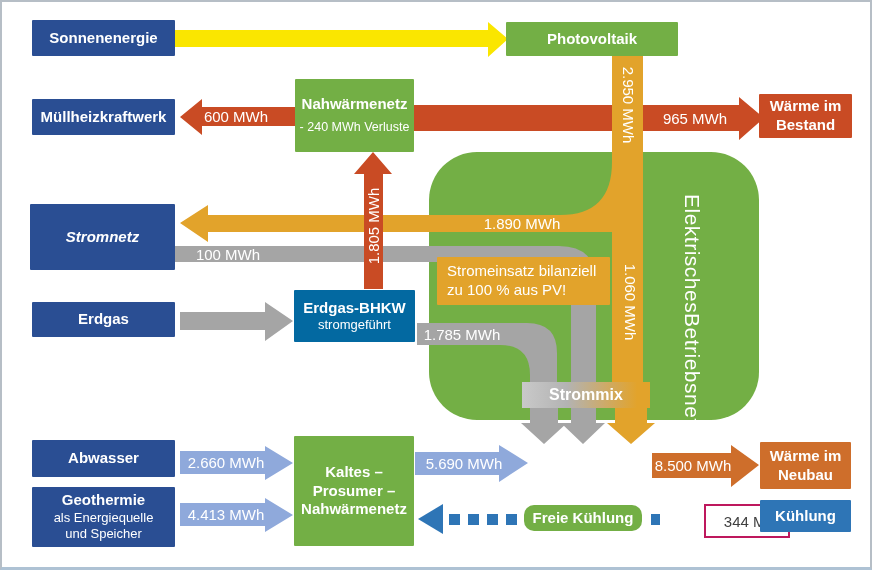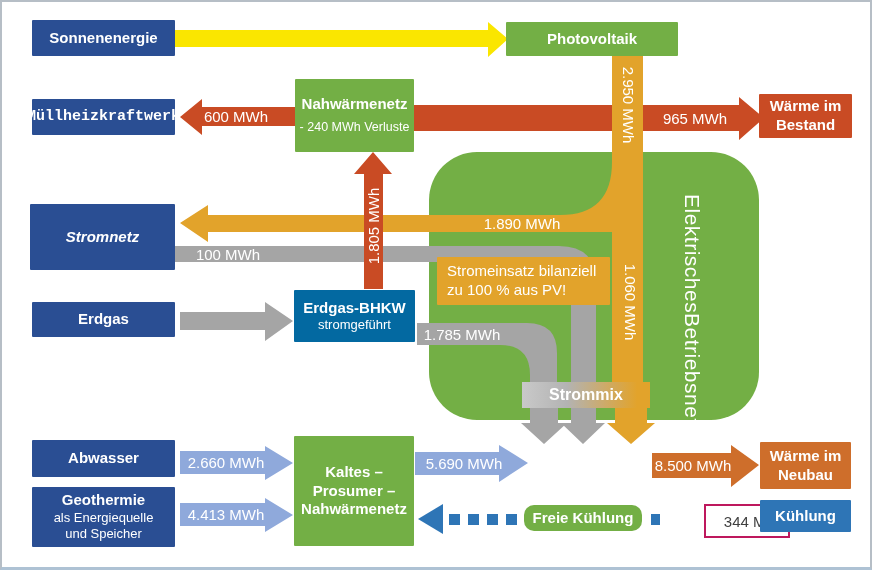--- a/index.html
+++ b/index.html
@@ -85,21 +85,21 @@
       <rect x="485" y="512" width="11" height="11"></rect>
       <rect x="504" y="512" width="11" height="11"></rect>
       <rect x="649" y="512" width="9" height="11"></rect>
       <rect x="747" y="512" width="9" height="11"></rect>
     </g>
   </svg>
 
   <div class="box blue bold t15 boxlayer" style="left:30px;top:18px;width:143px;height:36px;">
     <div>Sonnenenergie</div>
   </div>
-  <div class="box blue bold t15 boxlayer" style="left:30px;top:97px;width:143px;height:36px;font-family:Liberation Mono, monospace;">
+  <div class="box blue bold t15 boxlayer" style="left:30px;top:97px;width:143px;height:36px;">
     <div>Müllheizkraftwerk</div>
   </div>
   <div class="box blue bold t15 boxlayer" style="left:28px;top:202px;width:145px;height:66px;font-style:italic;">
     <div>Stromnetz</div>
   </div>
   <div class="box blue bold t15 boxlayer" style="left:30px;top:300px;width:143px;height:35px;">
     <div>Erdgas</div>
   </div>
   <div class="box blue bold t15 boxlayer" style="left:30px;top:438px;width:143px;height:37px;">
     <div>Abwasser</div>

